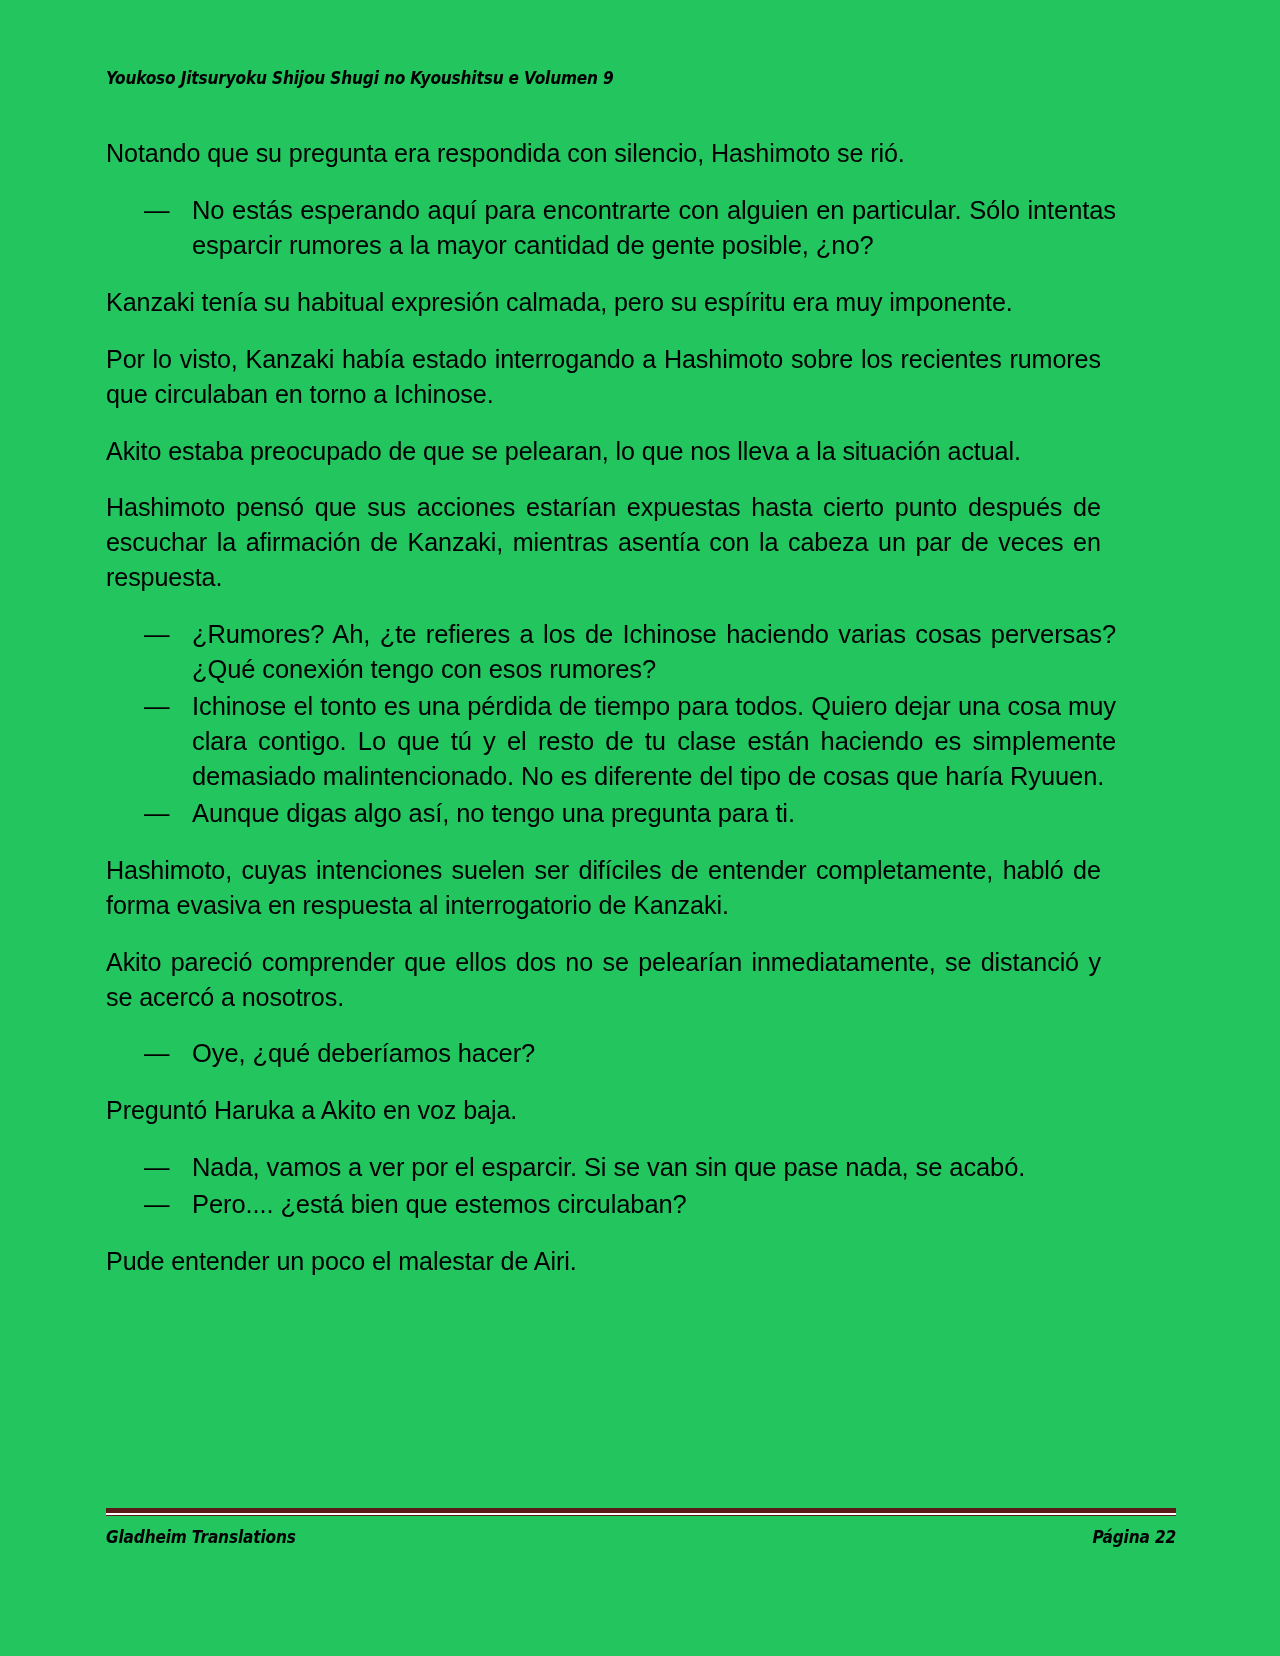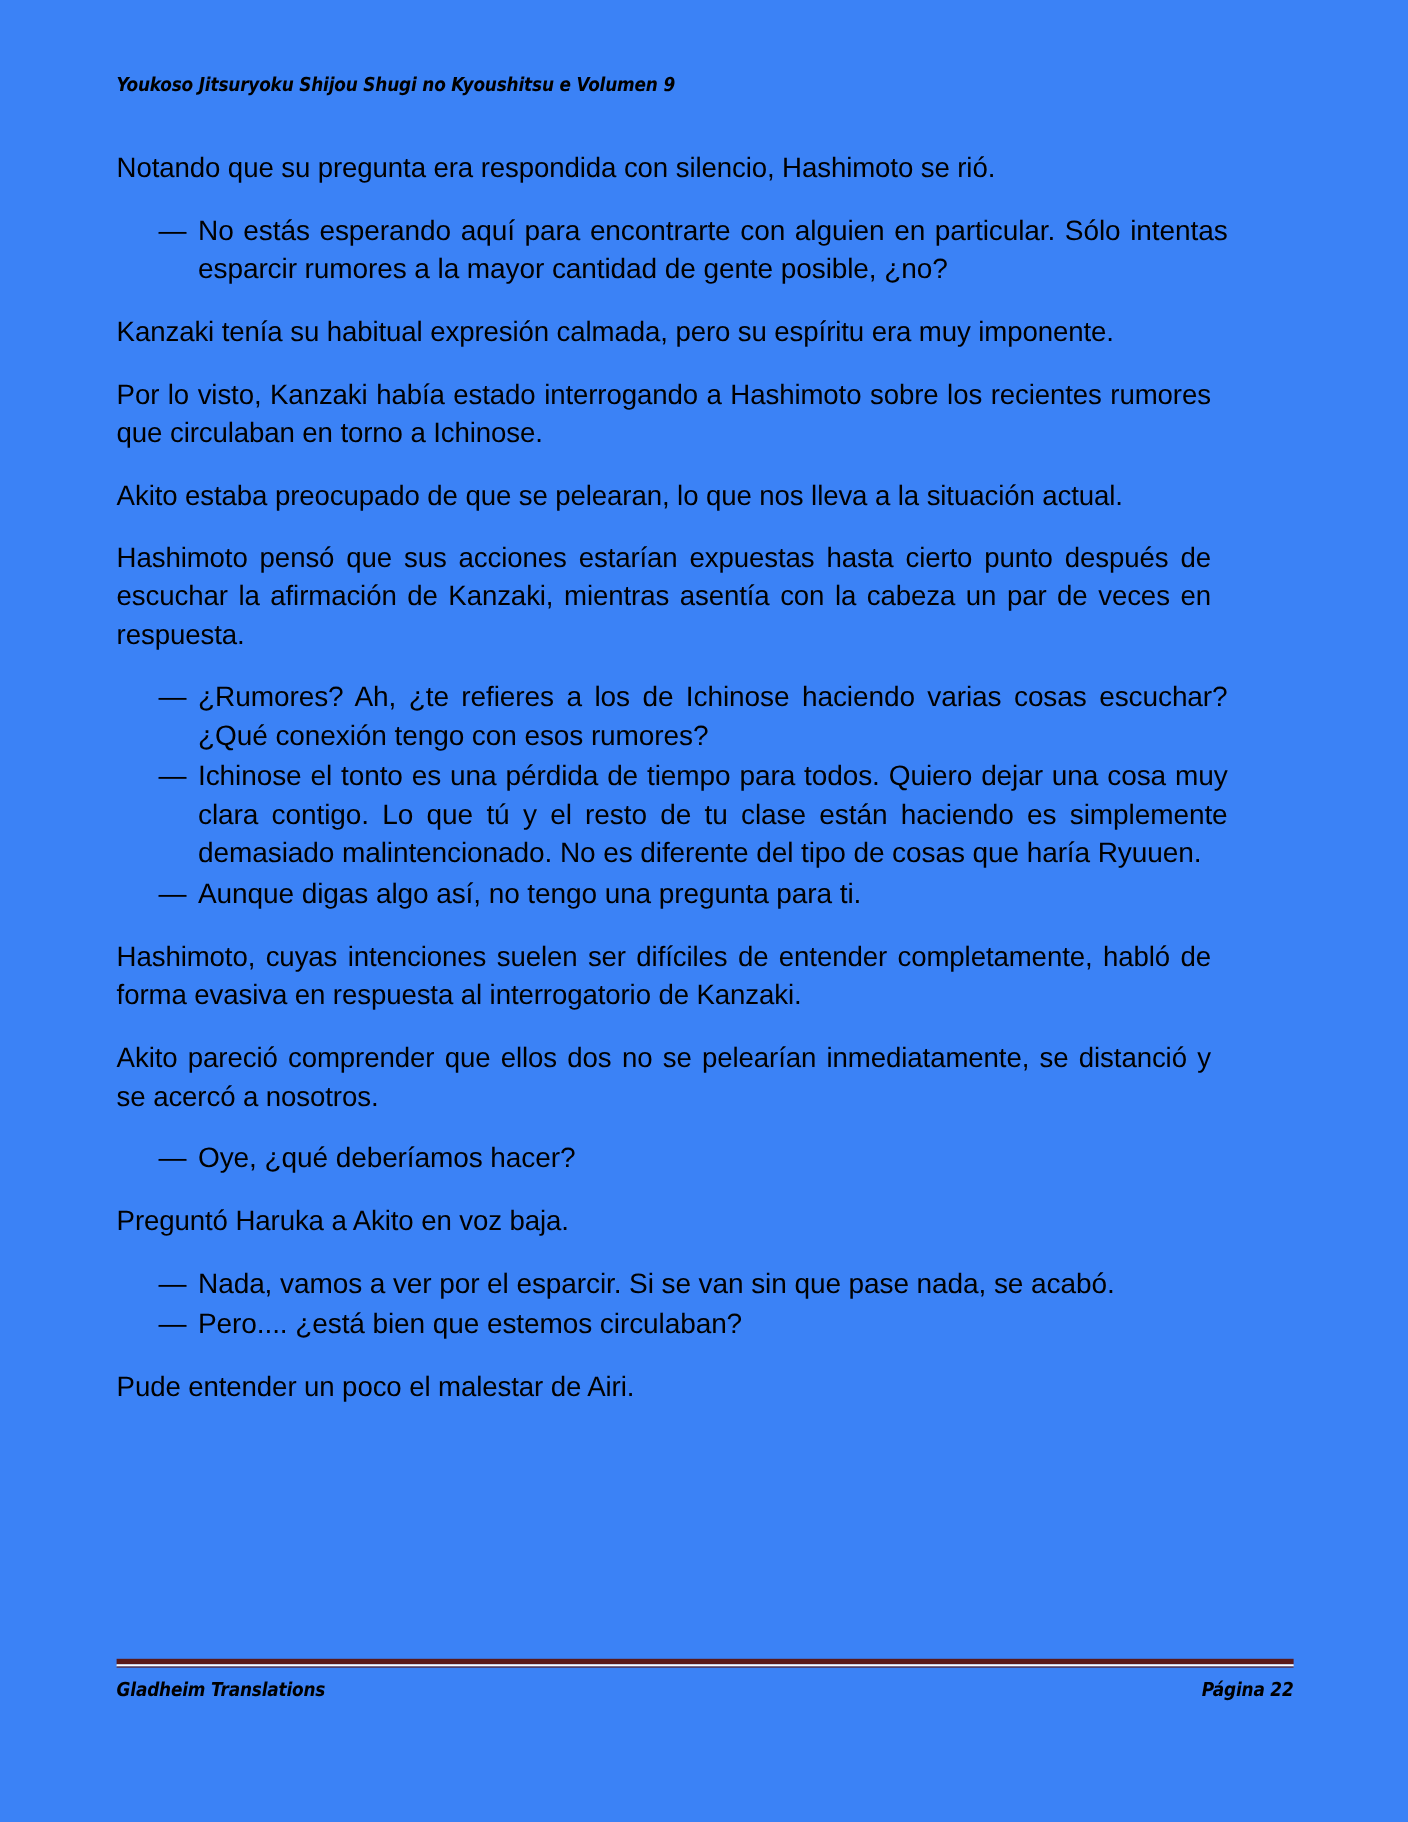--- a/index.html
+++ b/index.html
@@ -13,21 +13,21 @@
     font-family: "Liberation Sans", sans-serif;
     color: #000000;
     -webkit-font-smoothing: antialiased;
   }
   .page {
     position: relative;
     width: 1280px;
     height: 1656px;
     box-sizing: border-box;
     padding: 0;
-    background: #3b82f6;
+    background: #22c55e;
   }
 
   
   .header {
     position: absolute;
     top: 68px;
     left: 106px;
     width: 1070px;
     height: 30px;
   }
@@ -78,21 +78,21 @@
     text-align: justify;
     text-justify: inter-word;
     letter-spacing: -0.1px;
   }
   .dialogue .line:last-child { margin-bottom: 0; }
   .dialogue .line .dash {
     position: absolute;
     left: 0;
     top: 0;
   }
-  .dialogue .line .txt { display: block; }
+  .dialogue .line .txt { display: block; margin-left: 12px; }
 
   
   .footer-rule {
     position: absolute;
     left: 106px;
     top: 1508px;
     width: 1070px;
   }
   .footer-rule .thick {
     height: 5px;
@@ -144,21 +144,21 @@
           <span class="txt">No estás esperando aquí para encontrarte con alguien en particular. Sólo intentas esparcir rumores a la mayor cantidad de gente posible, ¿no?</span>
         </div>
       </div>
       <p class="para">Kanzaki tenía su habitual expresión calmada, pero su espíritu era muy imponente.</p>
       <p class="para">Por lo visto, Kanzaki había estado interrogando a Hashimoto sobre los recientes rumores que circulaban en torno a Ichinose.</p>
       <p class="para">Akito estaba preocupado de que se pelearan, lo que nos lleva a la situación actual.</p>
       <p class="para">Hashimoto pensó que sus acciones estarían expuestas hasta cierto punto después de escuchar la afirmación de Kanzaki, mientras asentía con la cabeza un par de veces en respuesta.</p>
       <div class="dialogue">
         <div class="line">
           <span class="dash">—</span>
-          <span class="txt">¿Rumores? Ah, ¿te refieres a los de Ichinose haciendo varias cosas escuchar? ¿Qué conexión tengo con esos rumores?</span>
+          <span class="txt">¿Rumores? Ah, ¿te refieres a los de Ichinose haciendo varias cosas perversas? ¿Qué conexión tengo con esos rumores?</span>
         </div>
         <div class="line">
           <span class="dash">—</span>
           <span class="txt">Ichinose el tonto es una pérdida de tiempo para todos. Quiero dejar una cosa muy clara contigo. Lo que tú y el resto de tu clase están haciendo es simplemente demasiado malintencionado. No es diferente del tipo de cosas que haría Ryuuen.</span>
         </div>
         <div class="line">
           <span class="dash">—</span>
           <span class="txt">Aunque digas algo así, no tengo una pregunta para ti.</span>
         </div>
       </div>

